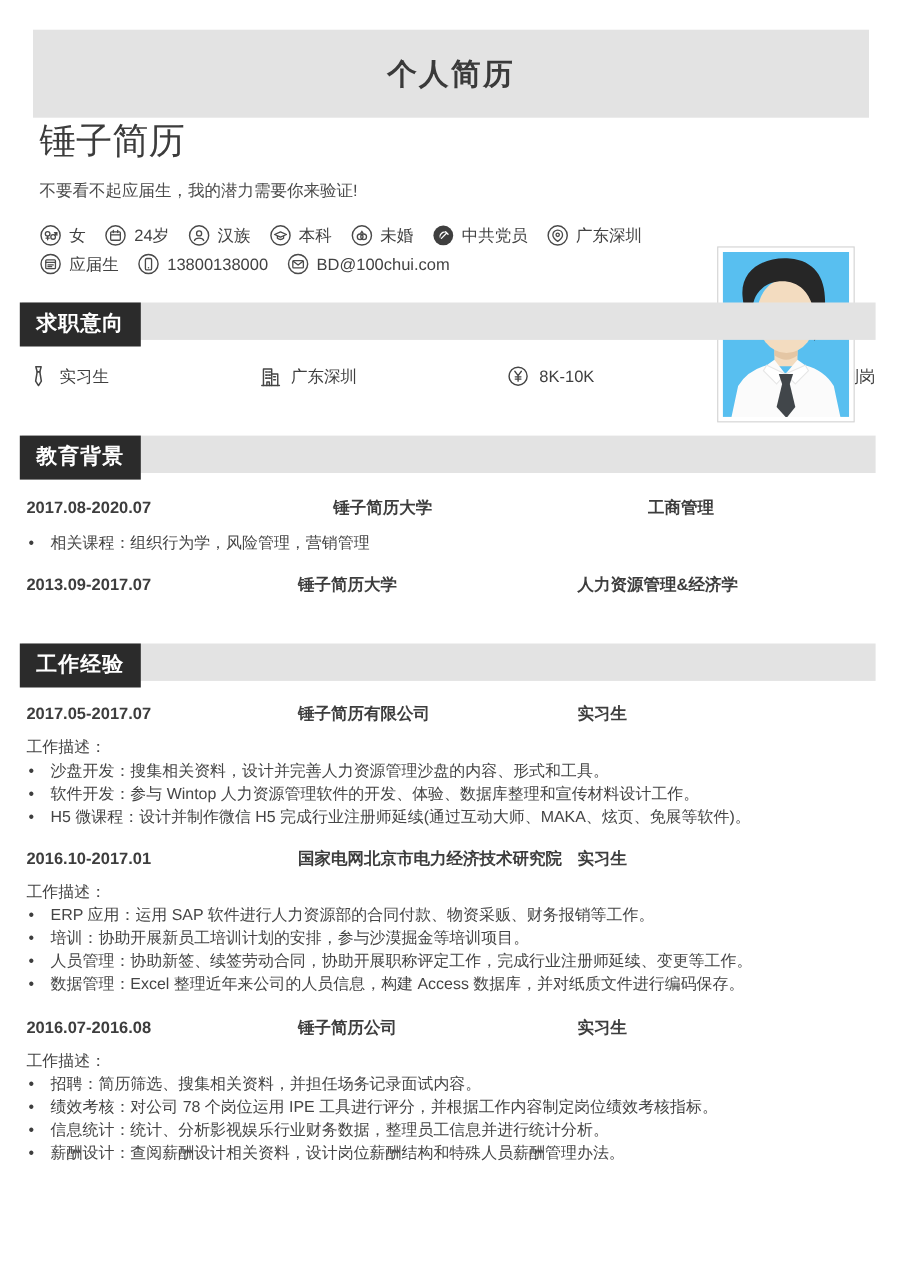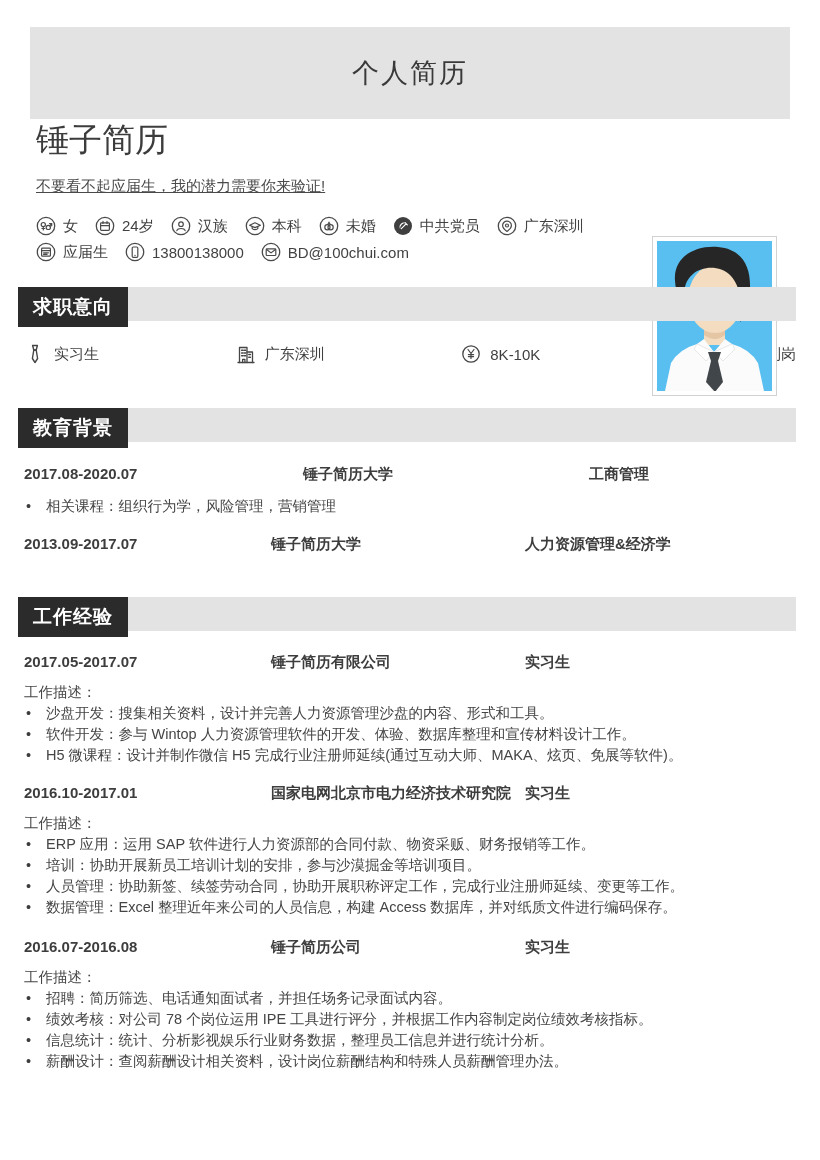--- a/index.html
+++ b/index.html
@@ -1,28 +1,28 @@
 <!DOCTYPE html>
 <html><head>
 <meta charset="utf-8">
 <style>
   * { margin:0; padding:0; box-sizing:border-box; }
   html,body { background:#fff; }
   body { font-family:"Liberation Sans","DejaVu Sans",sans-serif; color:#474747; }
   .page { position:relative; width:820px; height:1160px; background:#ffffff; overflow:hidden; }
 
   
-  .band { margin:27px 30px 0 30px; height:92px; background:#e3e3e3;
+  .band { margin:27px 30px 0 30px; height:80px; background:#e3e3e3;
           display:flex; align-items:center; justify-content:center;
-          font-size:27px; font-weight:normal; color:#3a3a3a; letter-spacing:2px; }
+          font-size:27px; font-weight:bold; color:#3a3a3a; letter-spacing:2px; }
 
   
   .header { position:relative; padding:0 36px; }
   .name { font-size:33px; line-height:42px; font-weight:400; color:#3c3c3c; }
-  .tagline { margin-top:15px; font-size:15px; line-height:20px; color:#4a4a4a;text-decoration:underline; }
+  .tagline { margin-top:15px; font-size:15px; line-height:20px; color:#4a4a4a; }
   .info { margin-top:18px; width:585px; }
   .info-row { display:flex; flex-wrap:wrap; align-items:center; height:24px; margin-bottom:2px; }
   .info-item { display:flex; align-items:center; margin-right:17px; }
   .info-item svg { display:block; margin-right:7px; }
   .info-item .lbl { font-size:15px; color:#424242; white-space:nowrap; }
 
   
   .photo { position:absolute; top:117px; right:43px; width:125px; height:160px;
            background:#fff; border:1px solid #d2d2d2; padding:4px; }
   .photo svg { display:block; width:115px; height:150px; }
@@ -267,19 +267,19 @@
     <div class="bullet"><span>培训：协助开展新员工培训计划的安排，参与沙漠掘金等培训项目。</span></div>
     <div class="bullet"><span>人员管理：协助新签、续签劳动合同，协助开展职称评定工作，完成行业注册师延续、变更等工作。</span></div>
     <div class="bullet"><span>数据管理：Excel 整理近年来公司的人员信息，构建 Access 数据库，并对纸质文件进行编码保存。</span></div>
 
     <div class="row3 job-head3">
       <span>2016.07-2016.08</span>
       <span>锤子简历公司</span>
       <span>实习生</span>
     </div>
     <div class="desc-label">工作描述：</div>
-    <div class="bullet"><span>招聘：简历筛选、电话通知面试者，并担任场务记录面试内容。</span></div>
+    <div class="bullet"><span>招聘：简历筛选、搜集相关资料，并担任场务记录面试内容。</span></div>
     <div class="bullet"><span>绩效考核：对公司 78 个岗位运用 IPE 工具进行评分，并根据工作内容制定岗位绩效考核指标。</span></div>
     <div class="bullet"><span>信息统计：统计、分析影视娱乐行业财务数据，整理员工信息并进行统计分析。</span></div>
     <div class="bullet"><span>薪酬设计：查阅薪酬设计相关资料，设计岗位薪酬结构和特殊人员薪酬管理办法。</span></div>
   </div>
 
 </div>
 
 </body></html>

